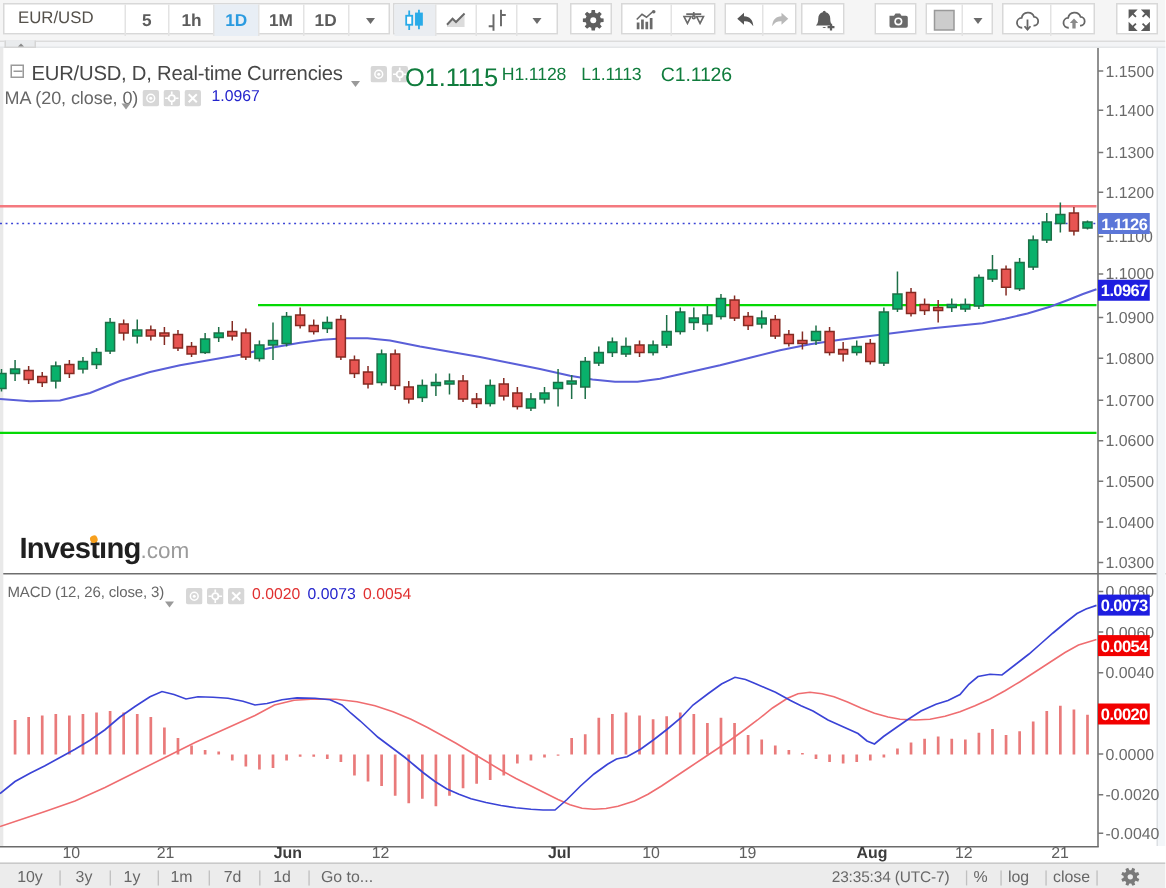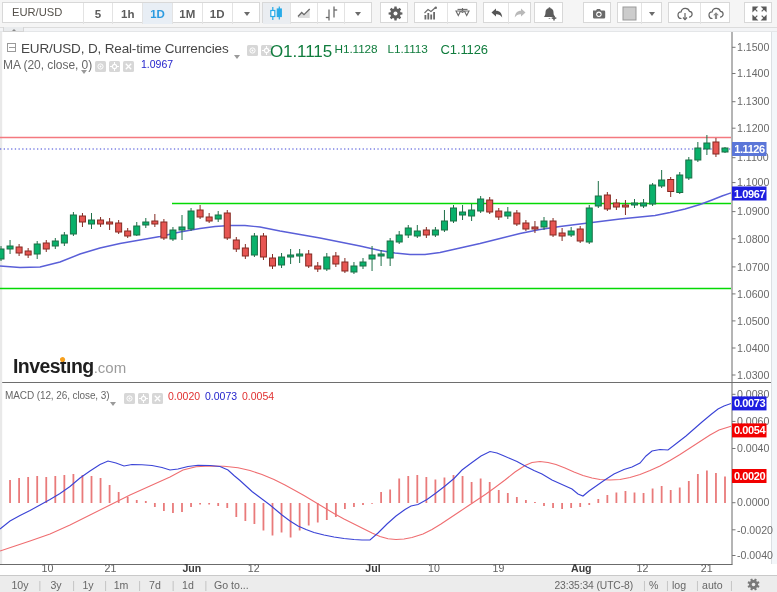--- a/index.html
+++ b/index.html
@@ -554,24 +554,24 @@
     <div style="position:absolute;left:121px;top:3px;transform:translateX(-50%);">1m</div>
     <div style="position:absolute;left:155px;top:3px;transform:translateX(-50%);">7d</div>
     <div style="position:absolute;left:188px;top:3px;transform:translateX(-50%);">1d</div>
     <div style="position:absolute;left:214px;top:3px;">Go to...</div>
     <div style="position:absolute;left:38.6px;top:3px;color:#c0c0c0;">|</div>
     <div style="position:absolute;left:72.2px;top:3px;color:#c0c0c0;">|</div>
     <div style="position:absolute;left:104.2px;top:3px;color:#c0c0c0;">|</div>
     <div style="position:absolute;left:138.2px;top:3px;color:#c0c0c0;">|</div>
     <div style="position:absolute;left:171.8px;top:3px;color:#c0c0c0;">|</div>
     <div style="position:absolute;left:204.6px;top:3px;color:#c0c0c0;">|</div>
-    <div style="position:absolute;left:633px;top:3.5px;transform:translateX(-100%);white-space:nowrap;font-size:10.3px;letter-spacing:-0.1px;">23:35:34 (UTC-8)</div>
+    <div style="position:absolute;left:633px;top:3.5px;transform:translateX(-100%);white-space:nowrap;font-size:10.3px;letter-spacing:-0.1px;">23:35:34 (UTC-7)</div>
     <div style="position:absolute;left:643px;top:3px;color:#c0c0c0;">|</div>
     <div style="position:absolute;left:649px;top:3px;">%</div>
     <div style="position:absolute;left:666px;top:3px;color:#c0c0c0;">|</div>
     <div style="position:absolute;left:672px;top:3px;">log</div>
     <div style="position:absolute;left:696px;top:3px;color:#c0c0c0;">|</div>
-    <div style="position:absolute;left:702px;top:3px;">auto</div>
+    <div style="position:absolute;left:702px;top:3px;">close</div>
     <div style="position:absolute;left:730px;top:3px;color:#c0c0c0;">|</div>
     <div style="position:absolute;left:747px;top:2px;"><svg width="14" height="14" viewBox="0 0 15 15">
         <path d="M11.76,7.62 L13.43,8.50 L12.63,10.45 L10.82,9.90 L9.93,10.81 L10.48,12.61 L8.54,13.42 L7.65,11.76 L6.38,11.76 L5.50,13.43 L3.55,12.63 L4.10,10.82 L3.19,9.93 L1.39,10.48 L0.58,8.54 L2.24,7.65 L2.24,6.38 L0.57,5.50 L1.37,3.55 L3.18,4.10 L4.07,3.19 L3.52,1.39 L5.46,0.58 L6.35,2.24 L7.62,2.24 L8.50,0.57 L10.45,1.37 L9.90,3.18 L10.81,4.07 L12.61,3.52 L13.42,5.46 L11.76,6.35 Z" fill="#7a7a7a"></path>
         <circle cx="7" cy="7" r="1.9" fill="#ececec"></circle>
       </svg></div>
   </div>
 </body></html>

